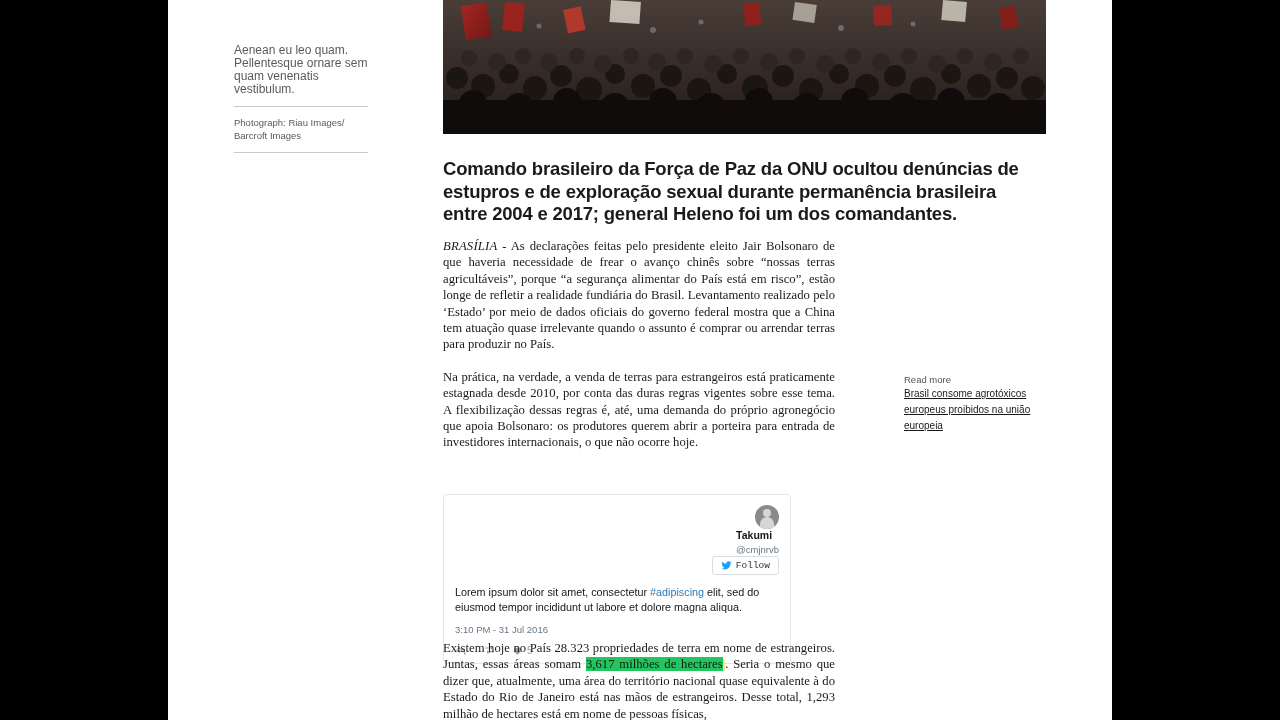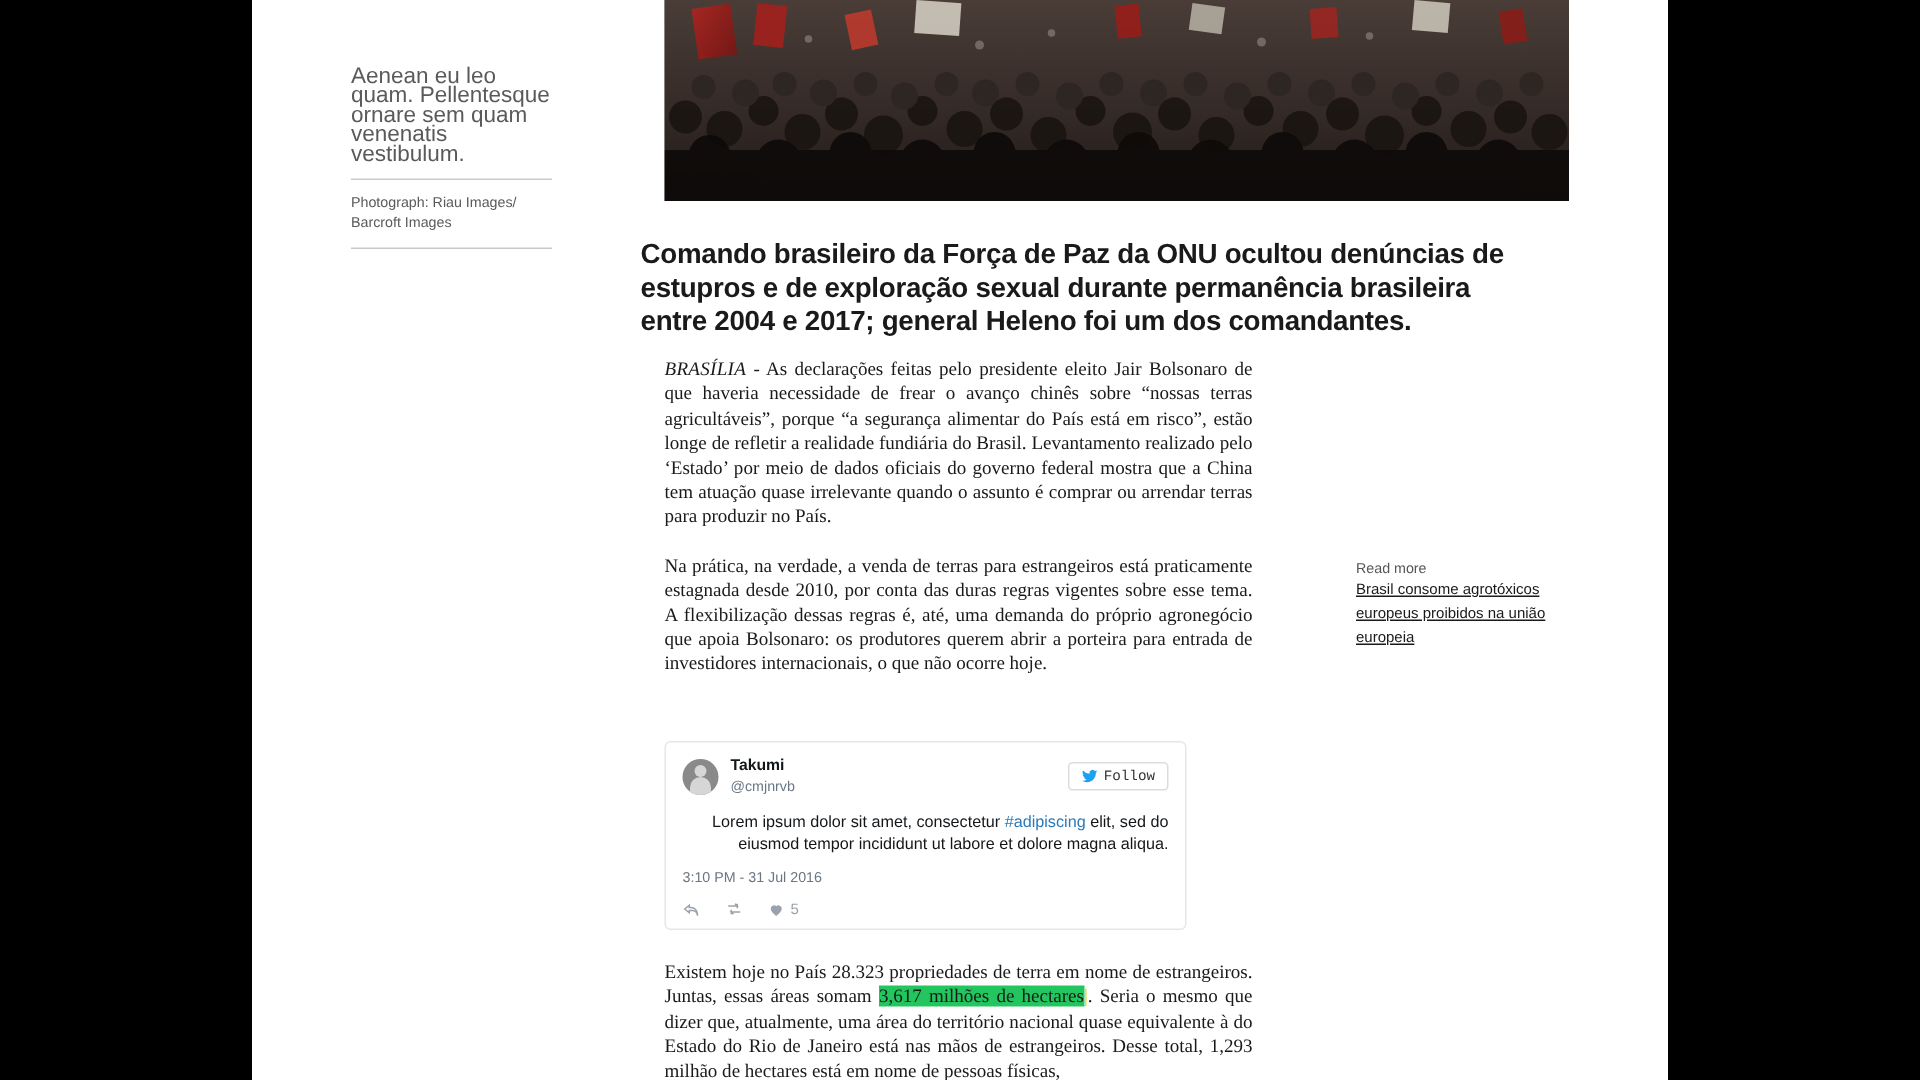--- a/index.html
+++ b/index.html
@@ -23,21 +23,21 @@
     overflow: hidden;
   }
   .left-rail {
     position: absolute;
     left: 66px;
     top: 44px;
     width: 134px;
   }
   .caption {
     font-family: "Liberation Sans", sans-serif;
-    font-size: 15px;
+    font-size: 12px;
     line-height: 13px;
     color: #5a5a5a;
   }
   .rail-divider {
     border: 0;
     border-top: 1px solid #c9c9c9;
     margin: 10px 0 9px 0;
     width: 134px;
   }
   .credit {
@@ -58,21 +58,21 @@
     top: 0;
     width: 603px;
     height: 134px;
     overflow: hidden;
     background: #2b2320;
   }
   .hero-canvas { display:block; width:603px; height:134px; }
 
   .headline {
     position: absolute;
-    left: 259px;
+    left: 275px;
     top: 146px;
     width: 590px;
     font-family: "Liberation Sans", sans-serif;
     font-size: 18.5px;
     line-height: 22.5px;
     color: #1a1a1a;
     letter-spacing: -0.2px;
   }
 
   .body-col {
@@ -96,21 +96,21 @@
     position: absolute;
     left: 275px;
     top: 494px;
     width: 324px;
     border: 1px solid #e1e8ed;
     border-radius: 4px;
     background: #fff;
     padding: 9px 11px 7px 11px;
     font-family: "Liberation Sans", sans-serif;
   }
-  .tw-head { display: flex; align-items: center; }
+  .tw-head { display: flex; align-items: flex-end; flex-direction: column; }
   .tw-avatar {
     width: 24px; height: 24px; border-radius: 50%;
     background: #8a8a8a;
     position: relative; overflow: hidden; flex: 0 0 auto;
     margin-top: 1px;
   }
   .tw-avatar::after {
     content:""; position:absolute; left:5px; top:12px; width:14px; height:12px;
     background:#d6d6d6; border-radius:7px 7px 0 0;
   }
@@ -132,21 +132,20 @@
     background: #fff;
     cursor: pointer;
     font-family: Liberation Mono, monospace;
   }
   .tw-bird { width: 11px; height: 11px; display:block; }
   .tw-text {
     margin-top: 10px;
     font-size: 10.8px;
     line-height: 15px;
     color: #14171a;
-    text-align: right;
   }
   .tw-link { color: #2b7bb9; }
   .tw-time { margin-top: 9px; font-size: 9.5px; color: #697785; }
   .tw-actions { margin-top: 9px; display: flex; align-items: center; gap: 16px; color: #9aa3ab; font-size: 10px;}
   .tw-act { display:flex; align-items:center; gap:4px; }
 
   
   .right-rail {
     position: absolute;
     left: 736px;

